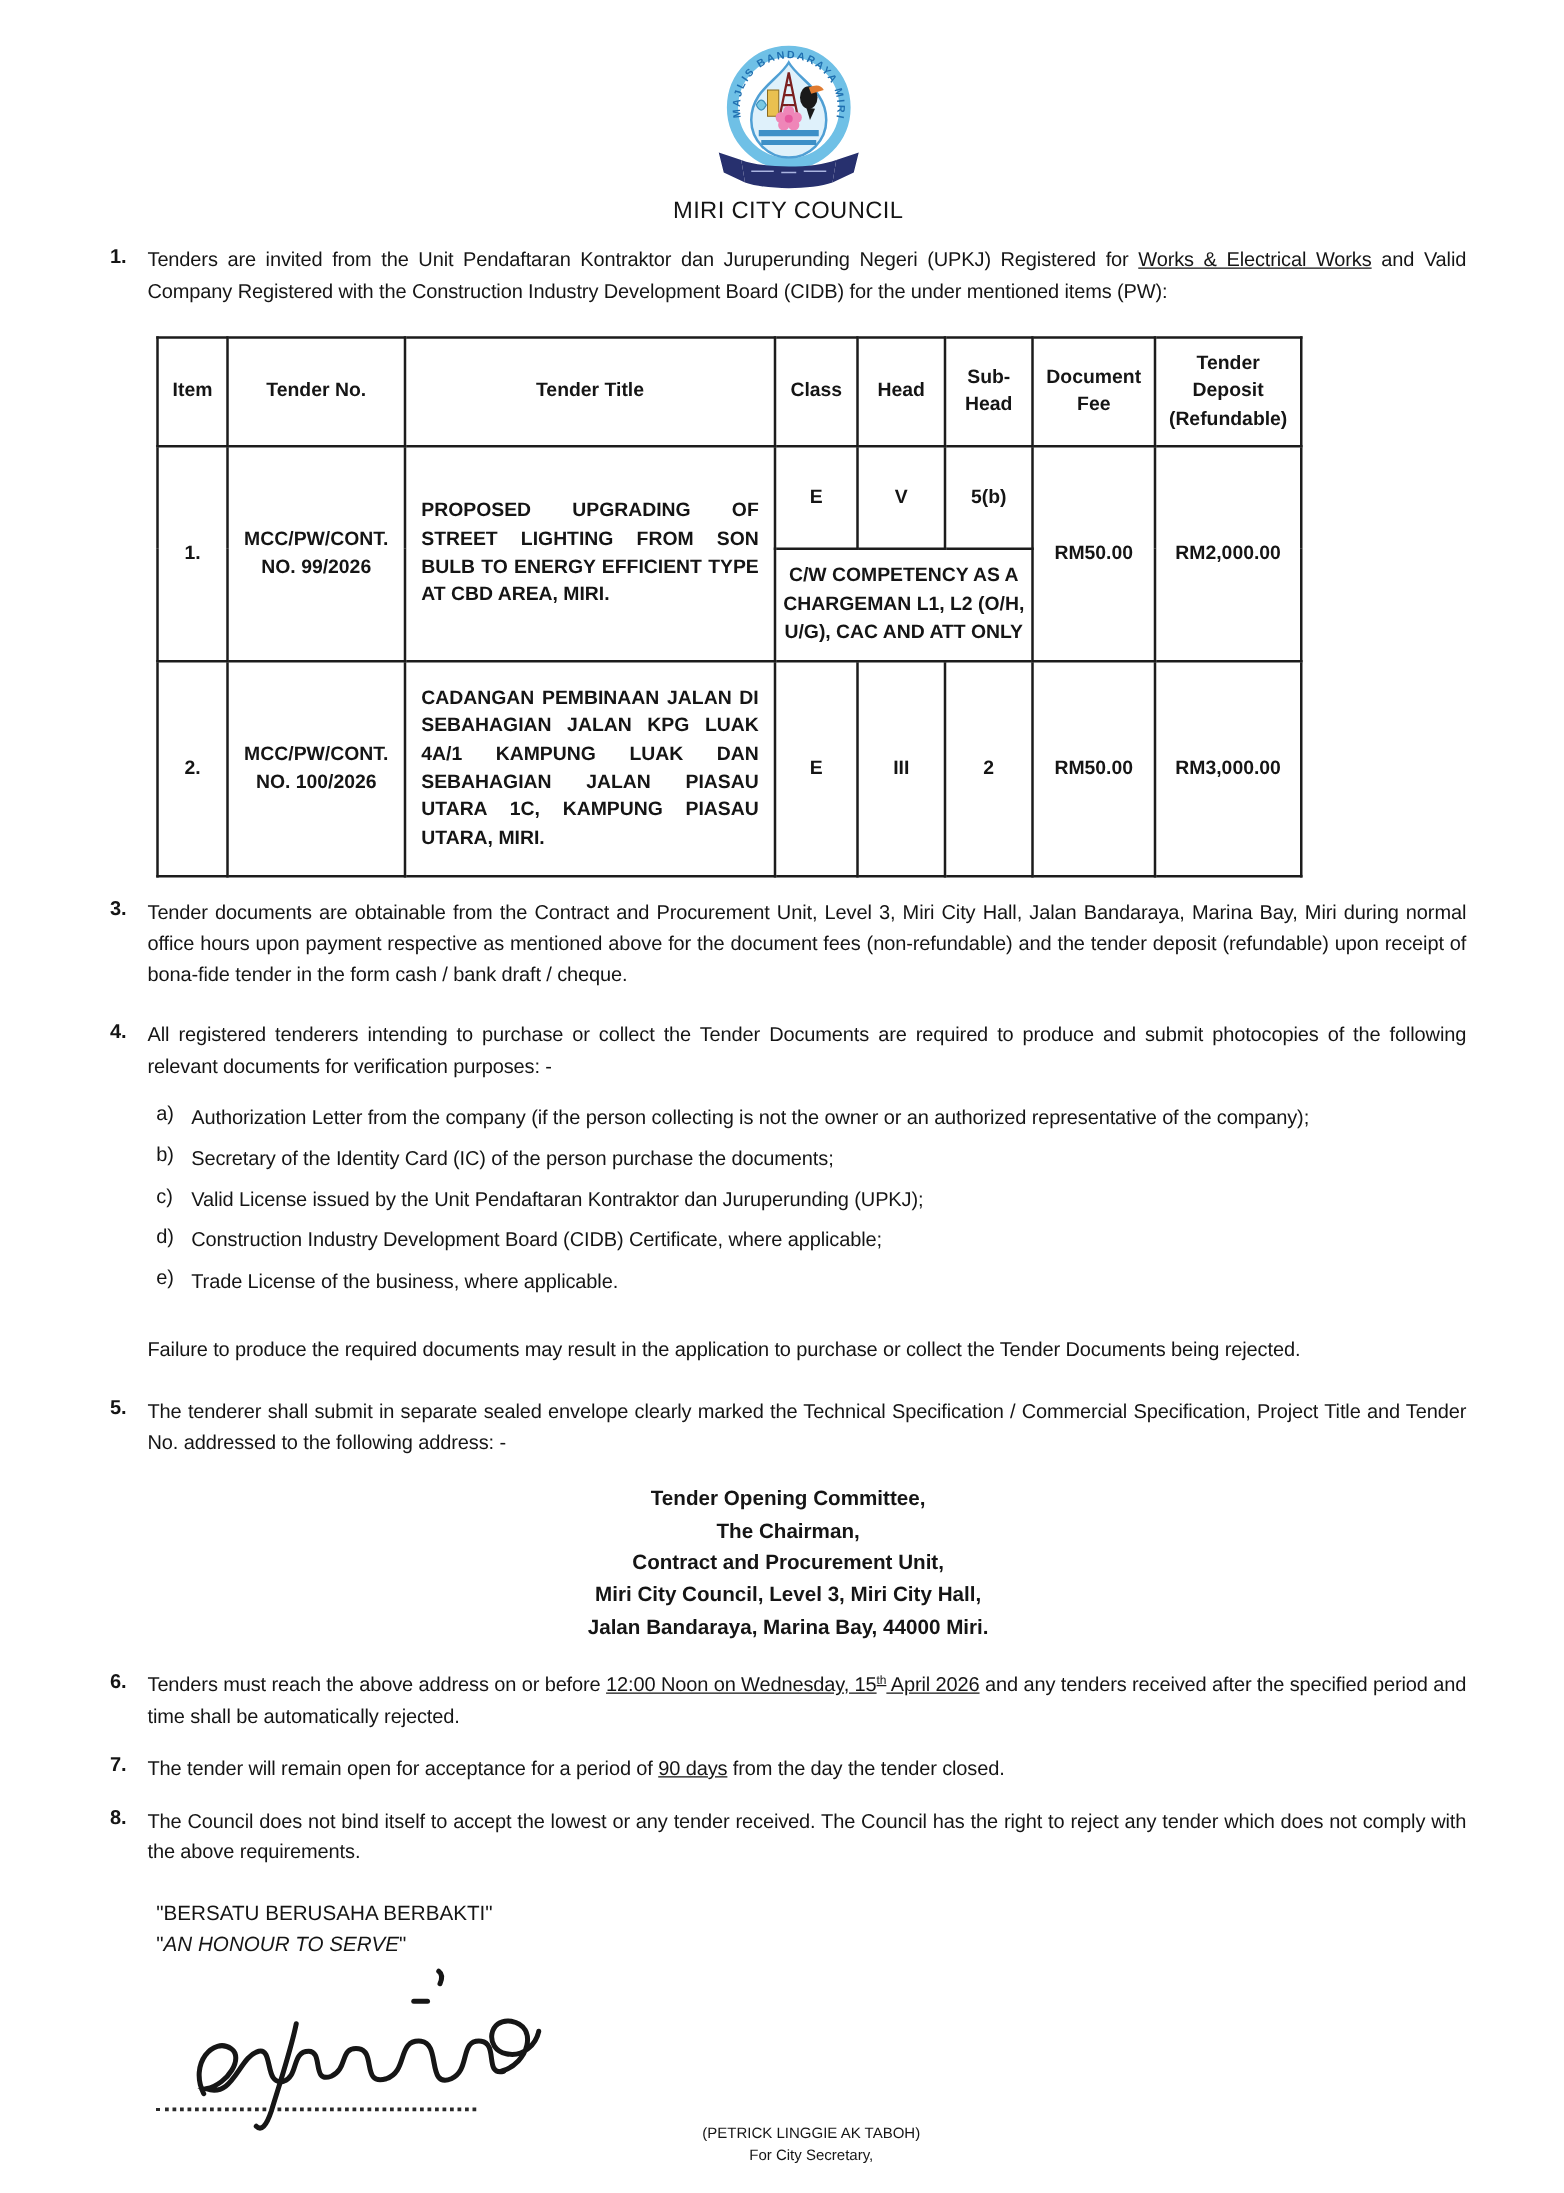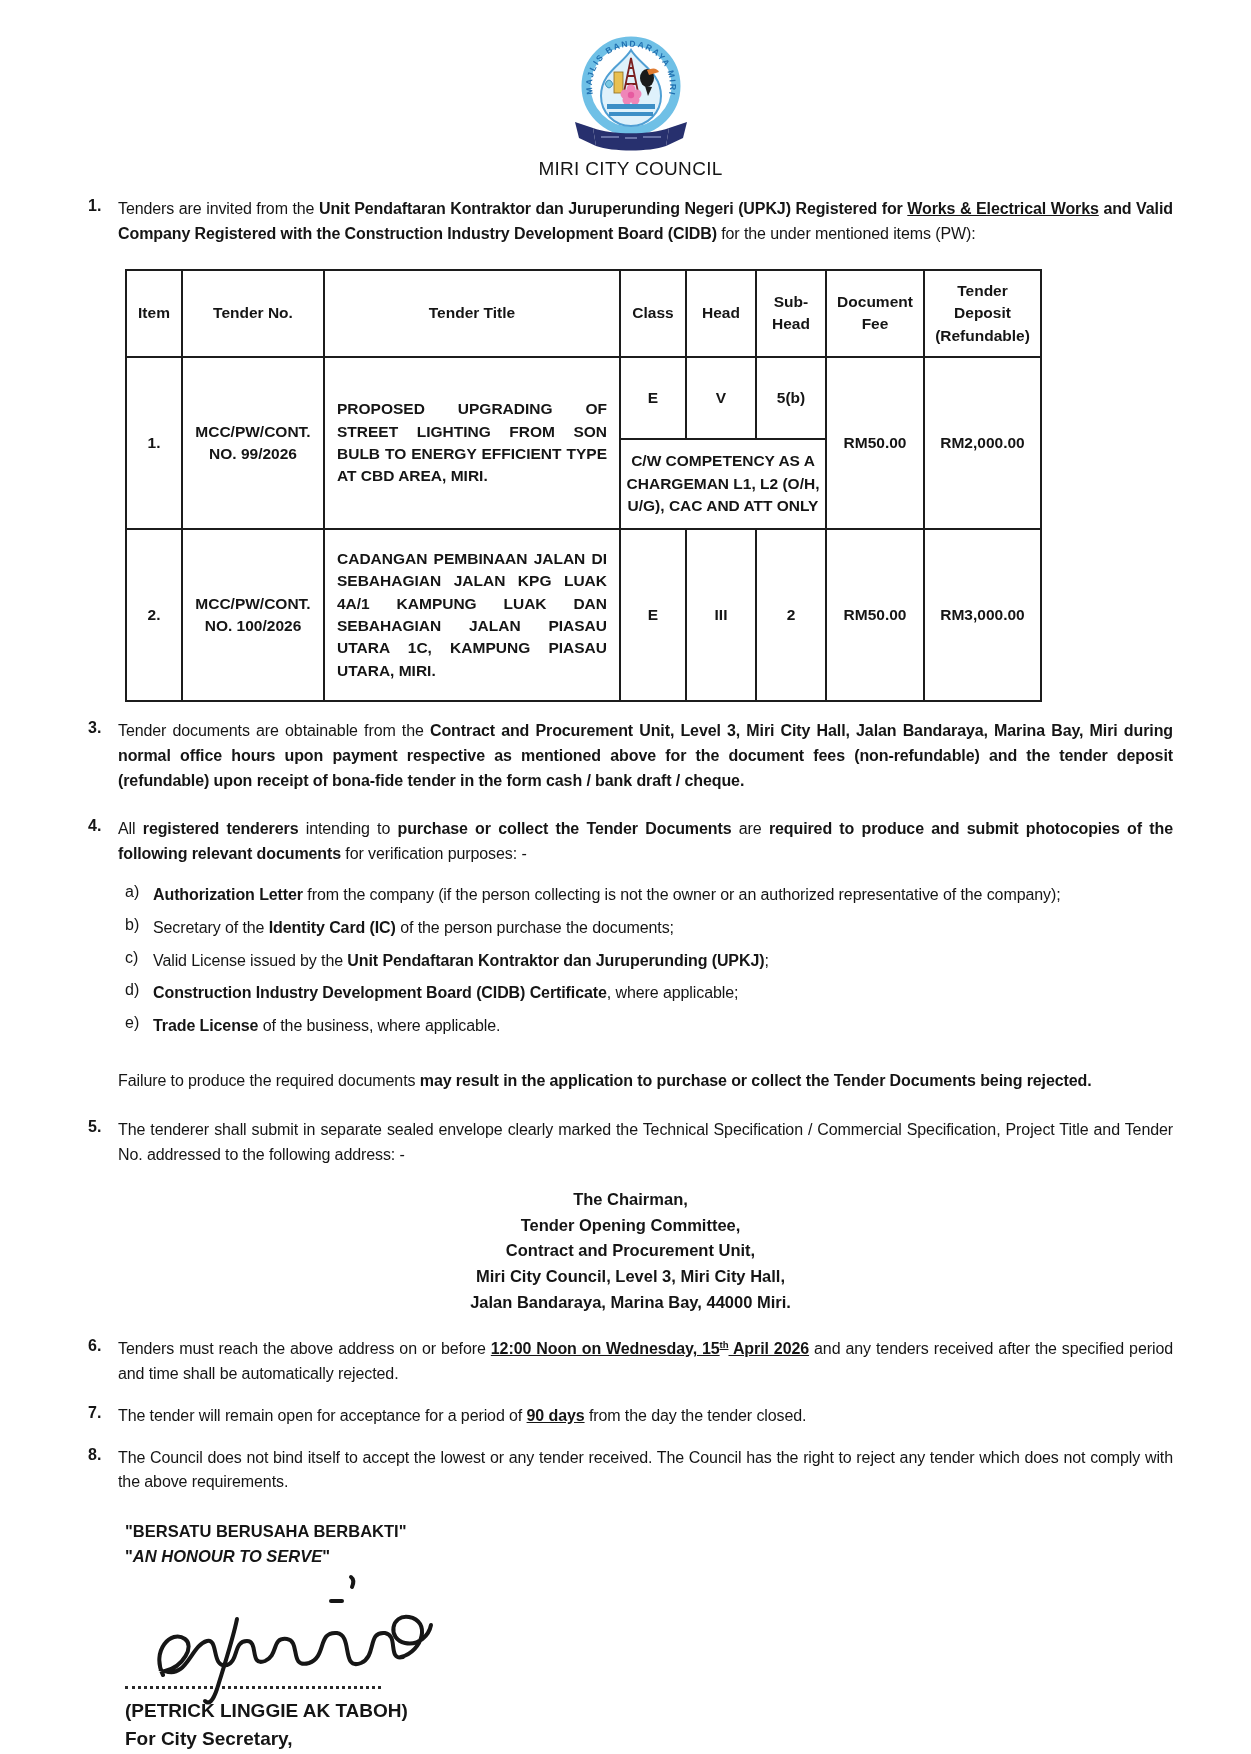--- a/index.html
+++ b/index.html
@@ -10,21 +10,21 @@
   .doc{padding:34px 78px 0 88px;}
   
   .header{text-align:center;}
   .logo{display:block;margin:0 auto 2px auto;}
   .org-name{font-weight:normal;font-size:19px;letter-spacing:.3px;}
   .notice-no{font-weight:bold;font-size:17.5px;margin-top:3px;}
   
   .nitem{display:flex;margin-top:17px;}
   .num{font-weight:bold;flex:0 0 30px;font-size:16px;}
   .ntext{flex:1;font-size:16px;line-height:1.55;text-align:justify;letter-spacing:-0.1px;}
-  .run-b{font-weight:bold;margin-top:26px;}
+  .run-b{font-weight:normal;margin-top:26px;}
   .run-u{text-decoration:underline;}
   .run-i{font-style:italic;}
   .run-s{vertical-align:super;font-size:0.6em;}
   
   .table-wrap{margin:22px 0 4px 37px;}
   table{border-collapse:collapse;width:915px;table-layout:fixed;}
   th,td{border:2px solid #1c1c1c;font-weight:bold;text-align:center;vertical-align:middle;
         font-size:15.5px;line-height:1.45;padding:4px 5px;}
   th{padding:9px 3px;}
   td.title-cell{text-align:justify;padding:10px 12px;}
@@ -35,21 +35,21 @@
   .plain{margin-top:17px;margin-left:30px;font-size:16px;line-height:1.55;text-align:justify;letter-spacing:-0.1px;}
   .failure{margin-left:30px;margin-top:30px;}
   
   .address{text-align:center;font-weight:bold;font-size:16.5px;line-height:1.55;margin-top:20px;}
   
   .motto{margin:24px 0 0 37px;font-size:16.5px;line-height:1.5;}
   
   .sig-area{position:relative;margin-left:37px;height:128px;}
   .sig-svg{position:absolute;left:8px;bottom:-14px;}
   .dotline{position:absolute;left:0;bottom:8px;width:256px;border-bottom:3px dotted #2a2a2a;}
-  .sig-name,.sig-role,.sig-org{margin-left:37px;font-weight:bold;font-size:19px;line-height:1.5;}
+  .sig-name,.sig-role,.sig-org{margin-left:37px;font-weight:normal;font-size:12px;line-height:1.5;text-align:center;}
 </style>
 </head>
 <body>
 
 <div class="doc">
 
   <div class="header">
     <svg class="logo" width="140" height="122" viewBox="0 0 140 122">
       <circle cx="70" cy="52" r="45" fill="#ffffff" stroke-width="9" stroke="#6fc0e6"></circle>
       <path d="M70 16 C62 30 40 38 40 62 A30 30 0 0 0 100 62 C100 38 78 30 70 16 Z" stroke-width="2" stroke="#4f9fd4" fill="#dff1fb"></path>
@@ -168,22 +168,22 @@
   </div>
 
   <div class="plain failure"><span>Failure to produce the required documents </span><span class="run-b">may result in the application to purchase or collect the Tender Documents being rejected.</span></div>
 
   <div class="nitem" style="margin-top:24px">
     <span class="num">5.</span>
     <div class="ntext"><span>The tenderer shall submit in separate sealed envelope clearly marked the Technical Specification / Commercial Specification, Project Title and Tender No. addressed to the following address: -</span></div>
   </div>
 
   <div class="address">
+    <div>Tender Opening Committee,</div>
     <div>The Chairman,</div>
-    <div>Tender Opening Committee,</div>
     <div>Contract and Procurement Unit,</div>
     <div>Miri City Council, Level 3, Miri City Hall,</div>
     <div>Jalan Bandaraya, Marina Bay, 44000 Miri.</div>
   </div>
 
   <div class="nitem" style="margin-top:22px">
     <span class="num">6.</span>
     <div class="ntext"><span>Tenders must reach the above address on or before </span><span class="run-b run-u">12:00 Noon on Wednesday, 15</span><span class="run-b run-u run-s">th</span><span class="run-b run-u"> April 2026</span><span> and any tenders received after the specified period and time shall be automatically rejected.</span></div>
   </div>
   <div class="nitem">

